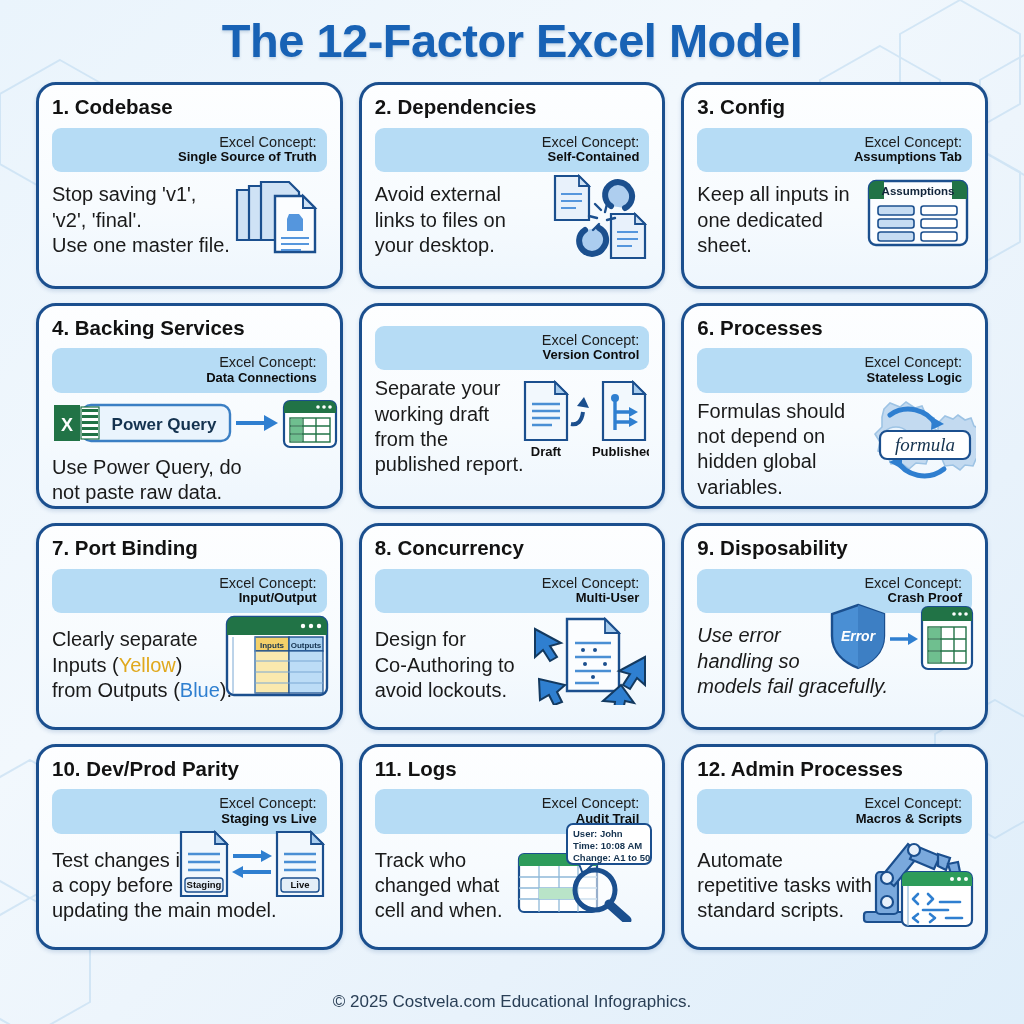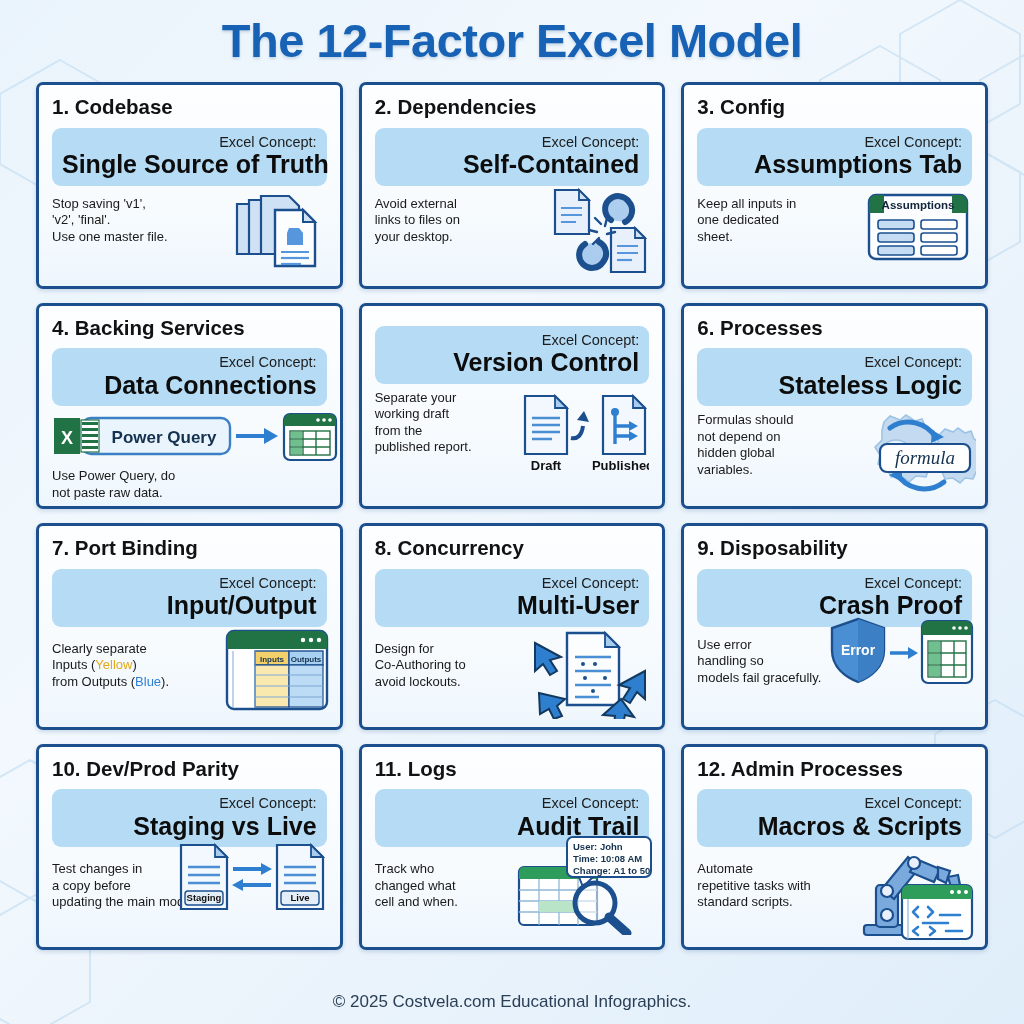--- a/index.html
+++ b/index.html
@@ -42,21 +42,21 @@
     grid-template-columns: repeat(3, 1fr);
     grid-template-rows: repeat(4, 1fr);
     gap: 14px 16px;
     padding: 14px 36px 0 36px;
     height: 882px;
   }
 
   .card {
     position: relative;
     border: 3px solid #1b4f8e;
-    border-radius: 7px;
+    border-radius: 20px;
     background: linear-gradient(180deg, #fdfeff 0%, #f7fbfe 60%, #eef6fd 100%);
     box-shadow: 0 2px 4px rgba(30,80,140,.18);
     padding: 11px 13px 8px 13px;
     overflow: hidden;
   }
 
   .card-title {
     font-size: 20.5px;
     font-weight: bold;
     color: #121212;
@@ -70,34 +70,34 @@
     border-radius: 9px;
     padding: 6px 10px 7px 10px;
     text-align: right;
   }
   .concept-label {
     font-size: 14.5px;
     color: #1c1c1c;
     line-height: 1.15;
   }
   .concept-value {
-    font-size: 25px;
+    font-size: 13px;
     font-weight: bold;
     color: #0c0c0c;
     line-height: 1.15;
     white-space: nowrap;
   }
 
   .body-row {
     position: relative;
     margin-top: 10px;
   }
 
   .desc {
-    font-size: 13px;
+    font-size: 20px;
     color: #1a1a1a;
     line-height: 1.27;
   }
   .desc .hl-yellow { color: #e0a81c; }
   .desc .hl-blue { color: #2f7fd0; }
 
   .art {
     position: absolute;
     right: -2px;
   }
@@ -436,21 +436,21 @@
         </svg>
       </div>
     </div>
 
     <div class="card">
       <div class="card-title">9. Disposability</div>
       <div class="concept">
         <div class="concept-label">Excel Concept:</div>
         <div class="concept-value">Crash Proof</div>
       </div>
-      <div class="body-row" style="">
+      <div class="body-row" style="font-style:italic;">
         <div class="desc" style="width:48%;">
           <div>Use error</div>
           <div>handling so</div>
         </div>
         <div class="desc" style="margin-top:0;">models fail gracefully.</div>
         <svg class="art" style="top:-20px;right:-2px;" width="152" height="74" viewBox="0 0 152 74">
           <path d="M36,2 l26,9 v22 c0,17 -13,27 -26,32 c-13,-5 -26,-15 -26,-32 v-22 z" fill="#4a8fd4" stroke="#1b4f8e" stroke-width="2.4"></path>
           <path d="M36,2 l26,9 v22 c0,17 -13,27 -26,32 z" fill="#3d7fc4"></path>
           <text x="36" y="38" text-anchor="middle" font-family="'Liberation Sans',sans-serif" font-size="14" font-weight="bold" fill="#ffffff">Error</text>
           <g stroke="#2f7fd0" stroke-width="3.4">

